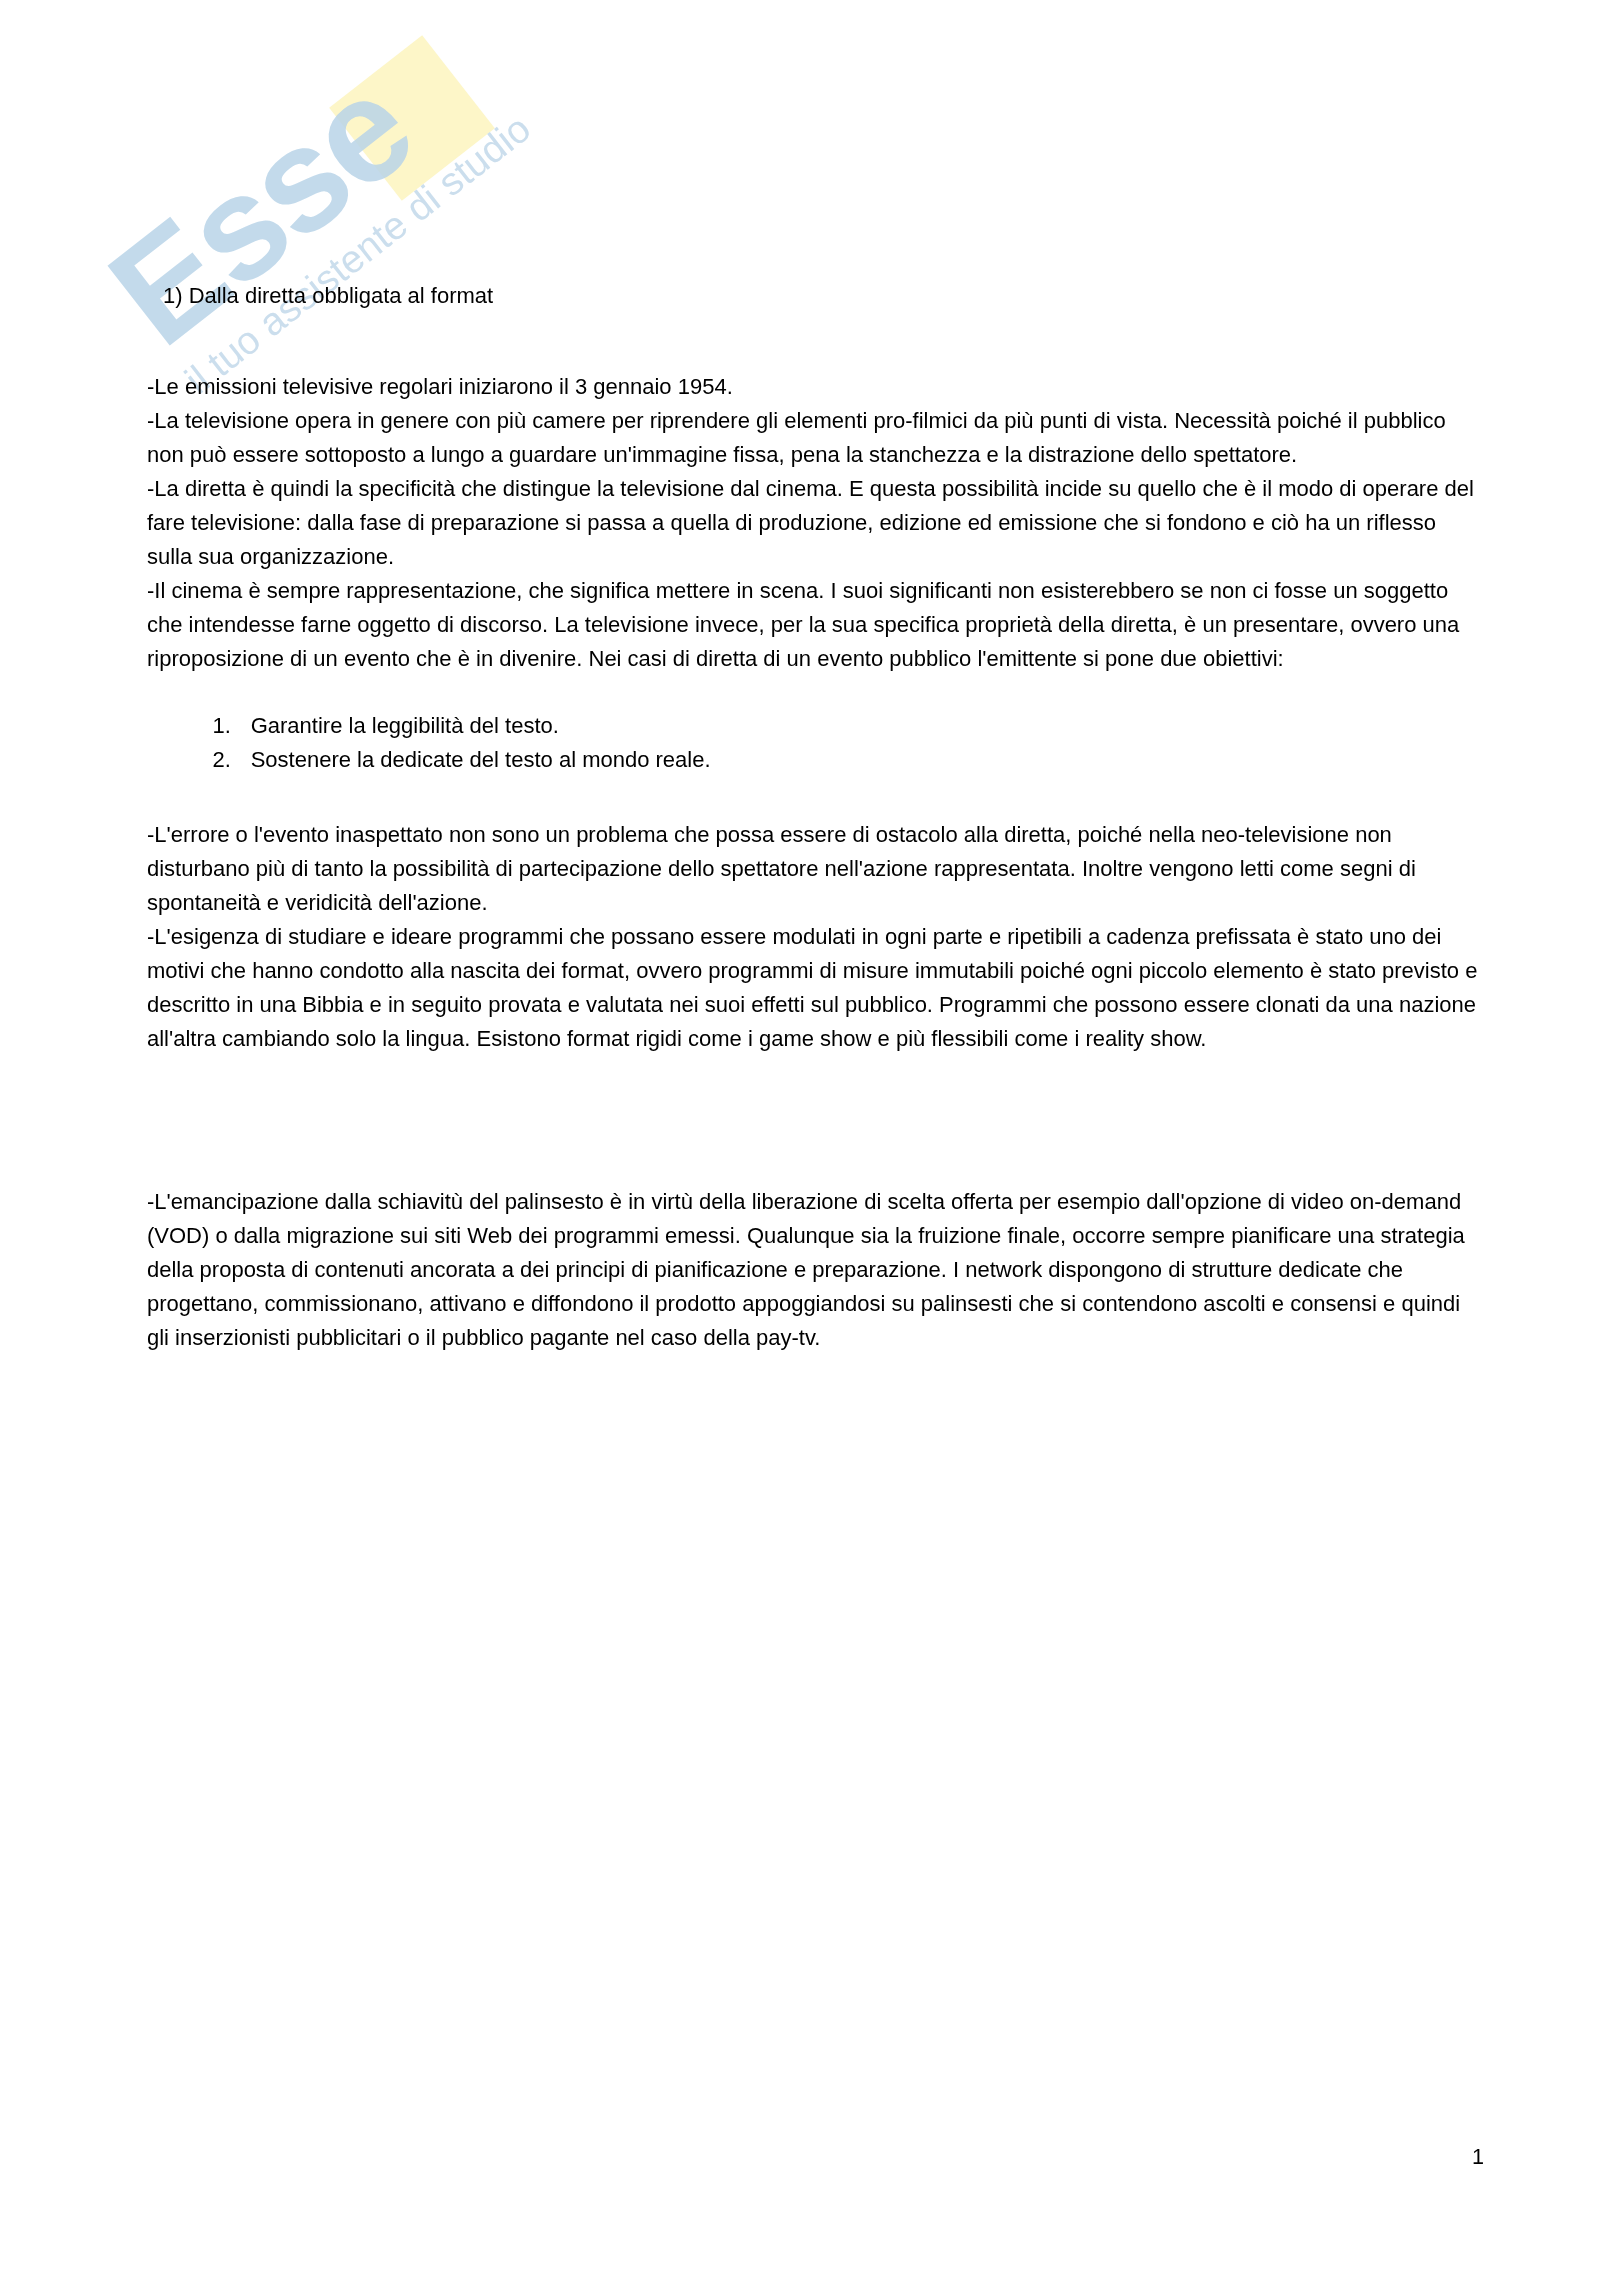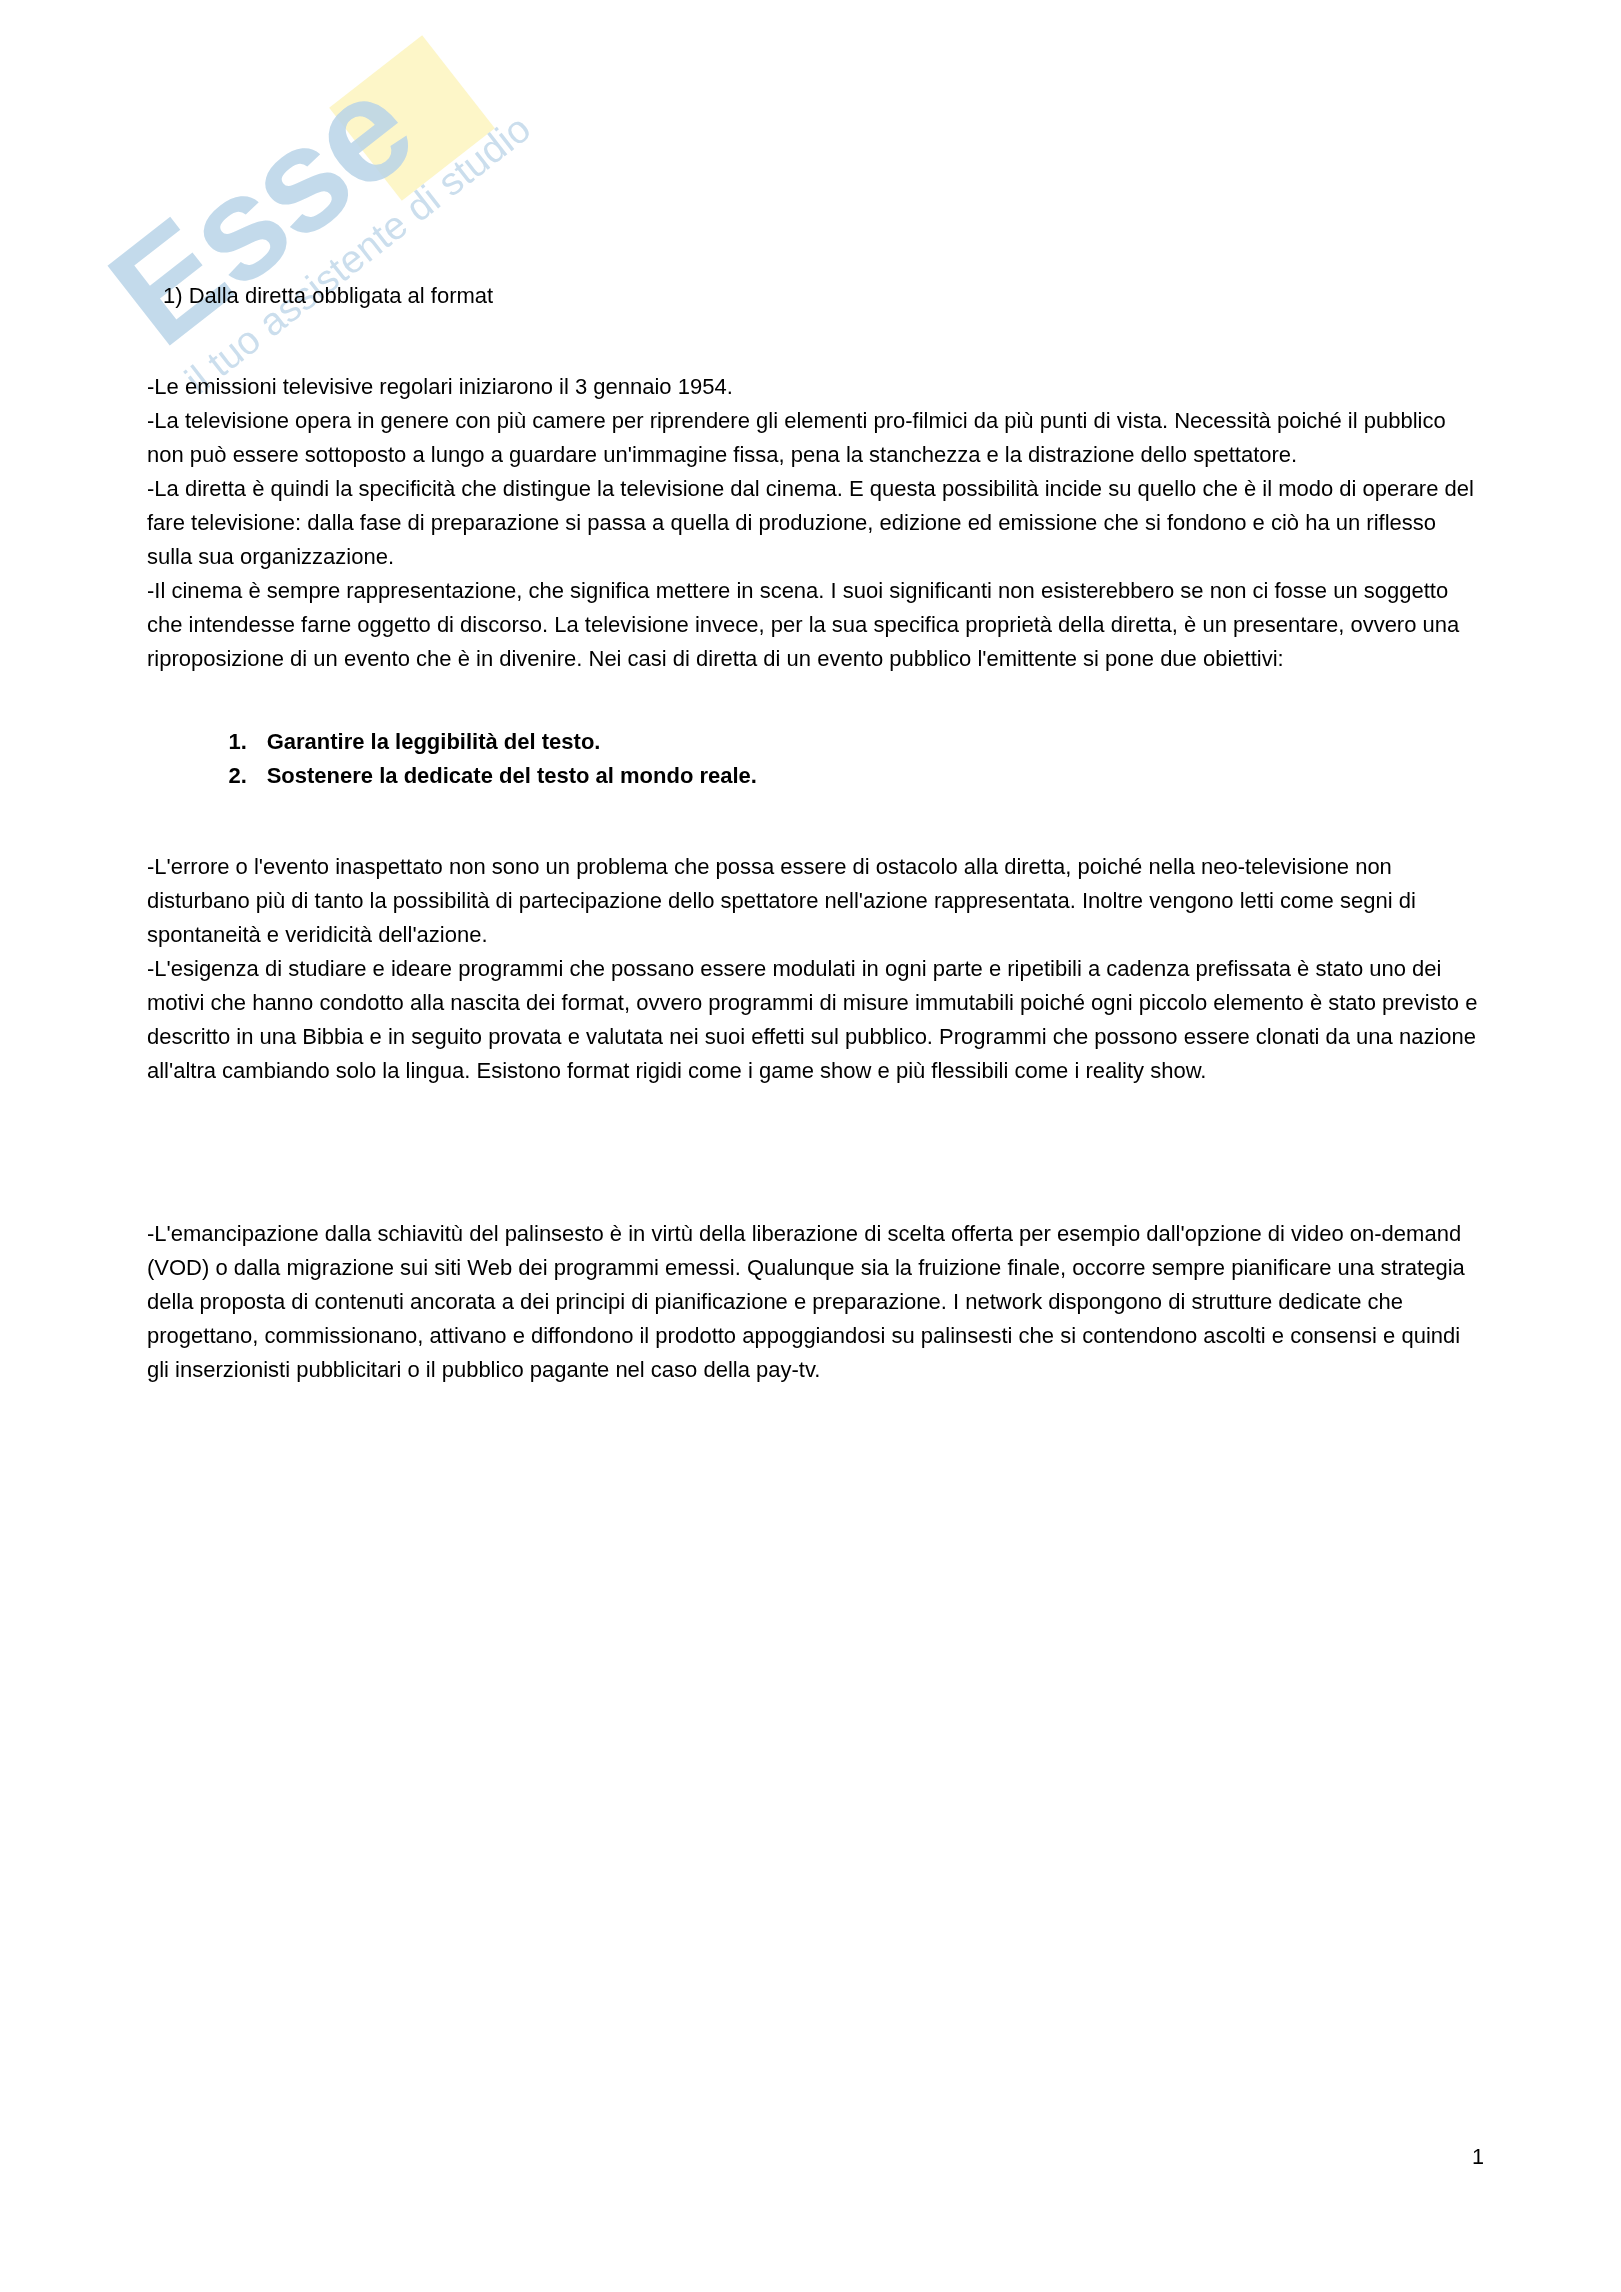--- a/index.html
+++ b/index.html
@@ -75,25 +75,24 @@
   .heading {
     font-size: 22px;
     line-height: 34px;
     margin: 16px;
   }
   .gap-sm { height: 33px; }
   .gap-md { height: 41px; }
   .gap-xl { height: 88px; }
 
   ol.numlist {
-    margin: 16px;
+    margin: 0;
     padding-left: 90px;
     font-size: 22px;
     line-height: 34px;
-    font-weight: bold;
   }
   ol.numlist li {
     padding-left: 13.7px;
     margin: 0;
   }
   .pagenum {
     position: absolute;
     right: 137px;
     bottom: 123px;
     font-size: 21.6px;

